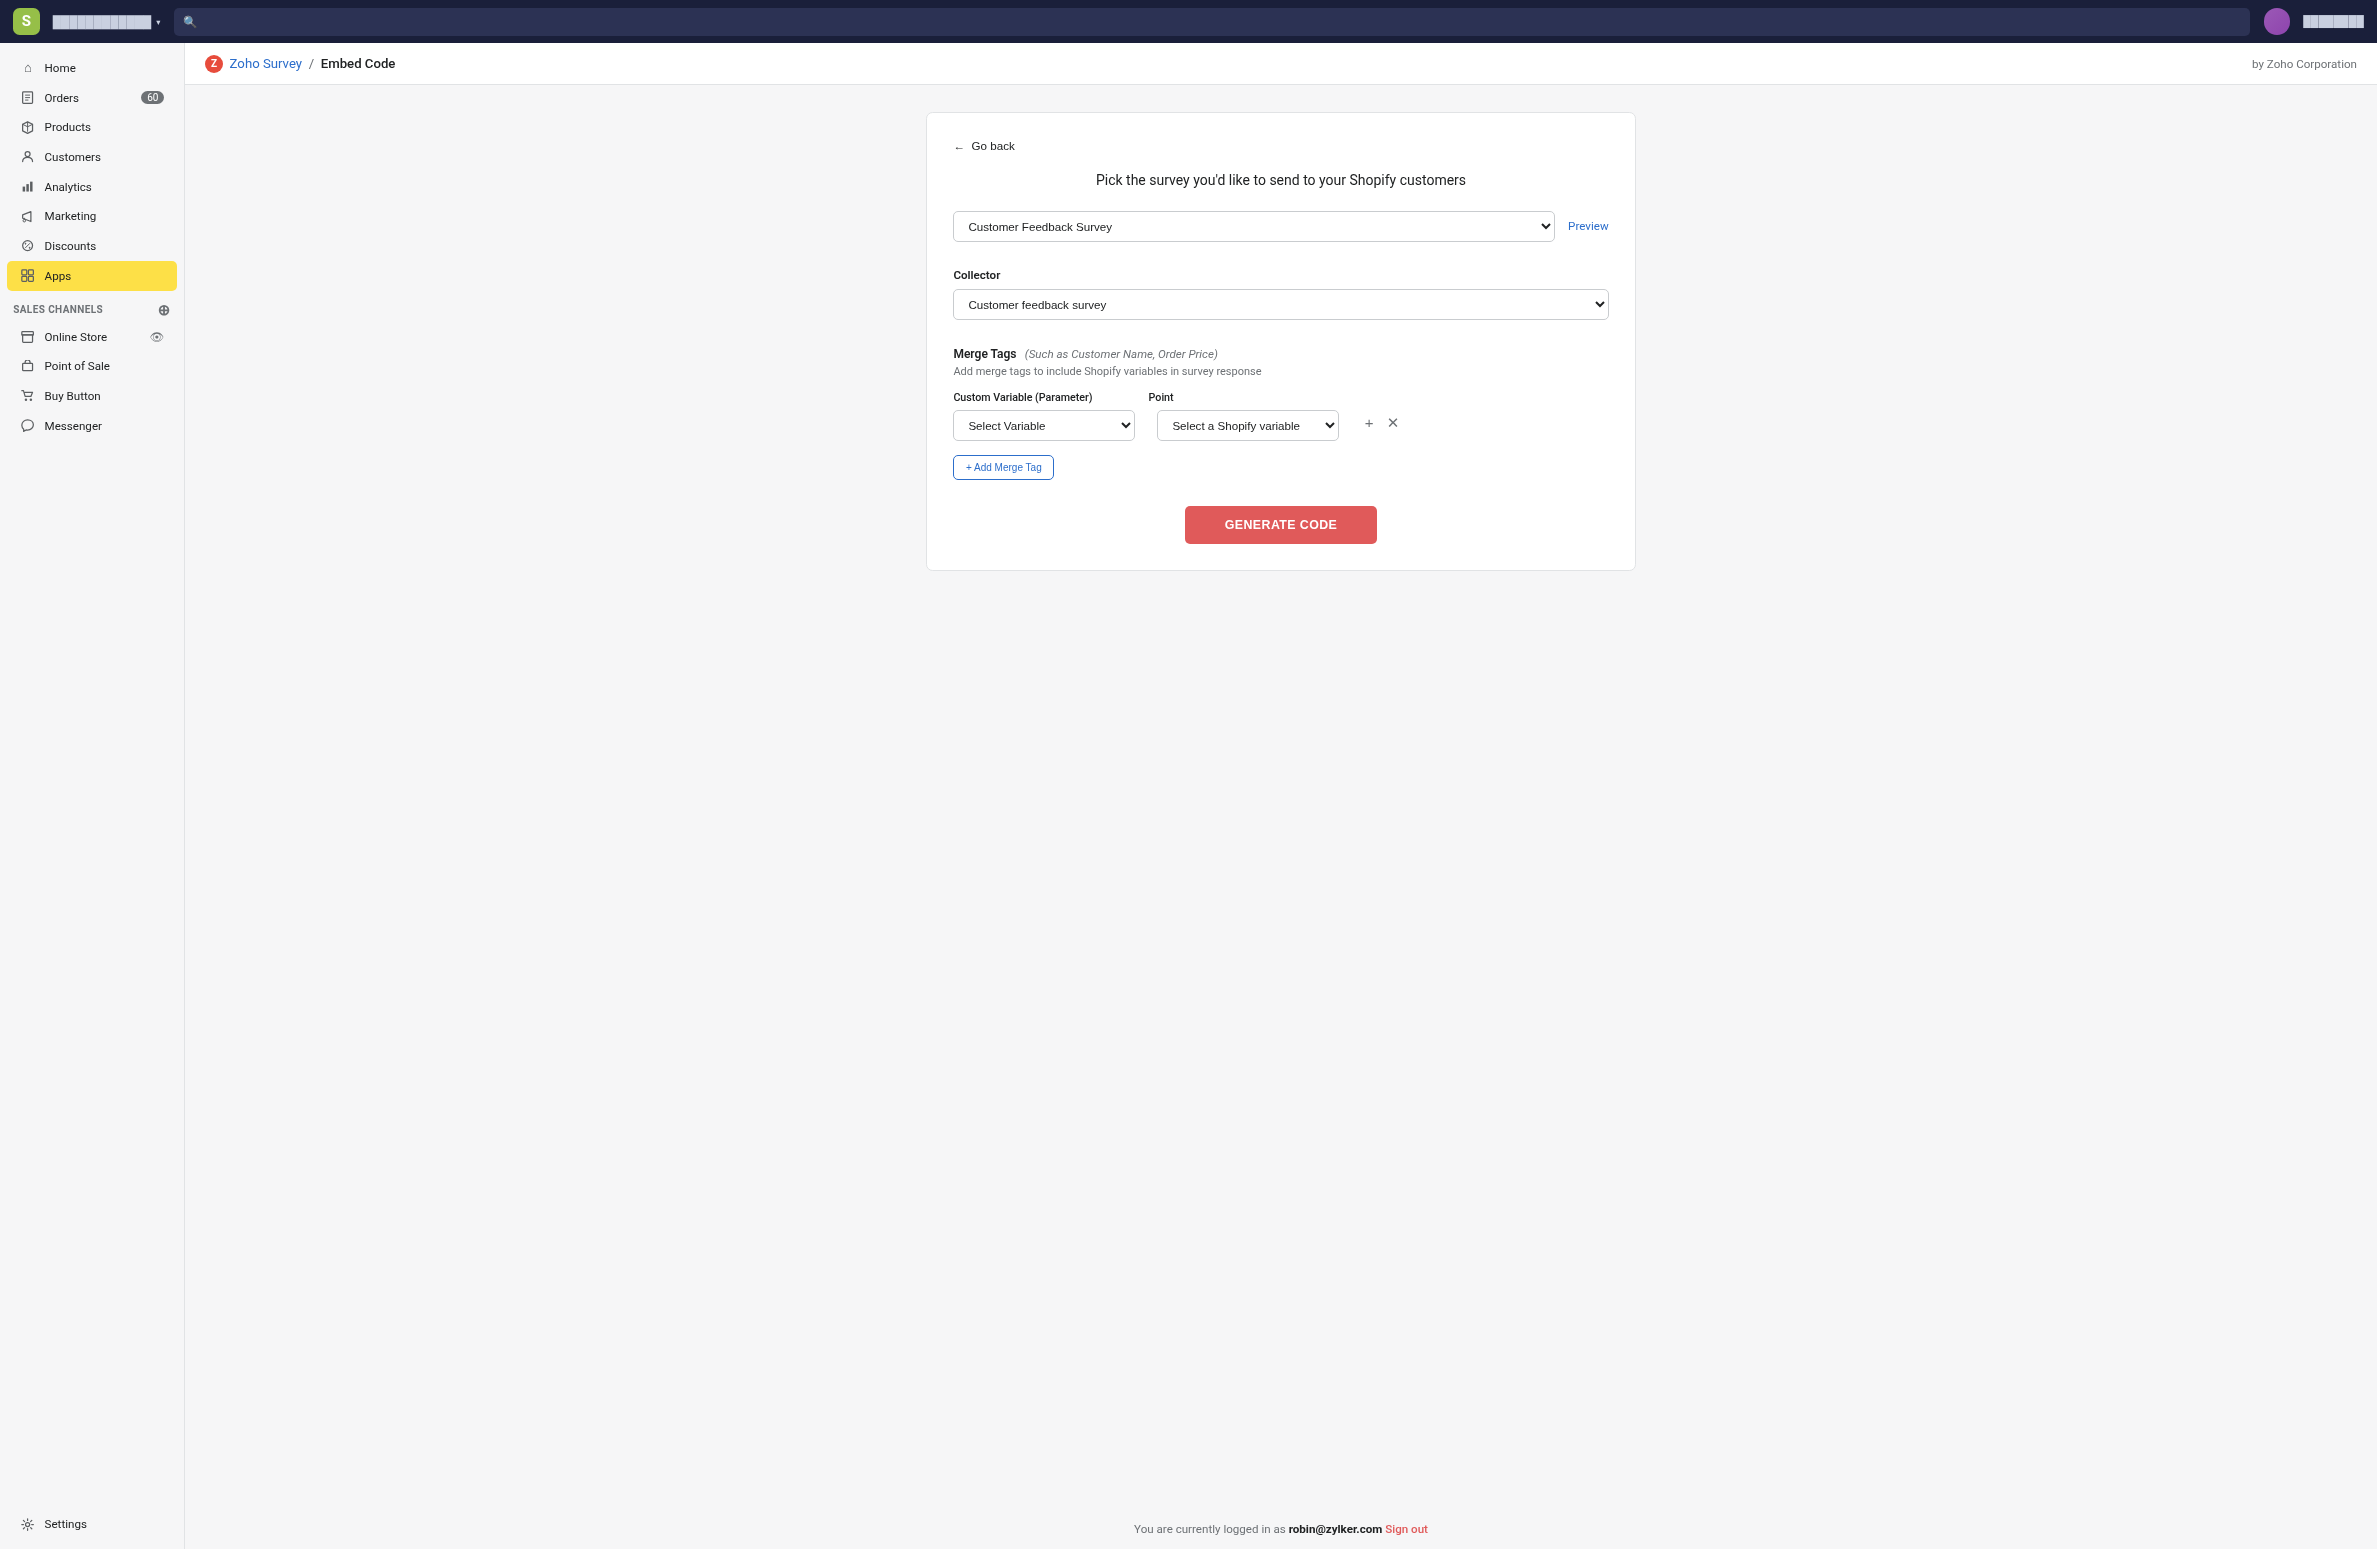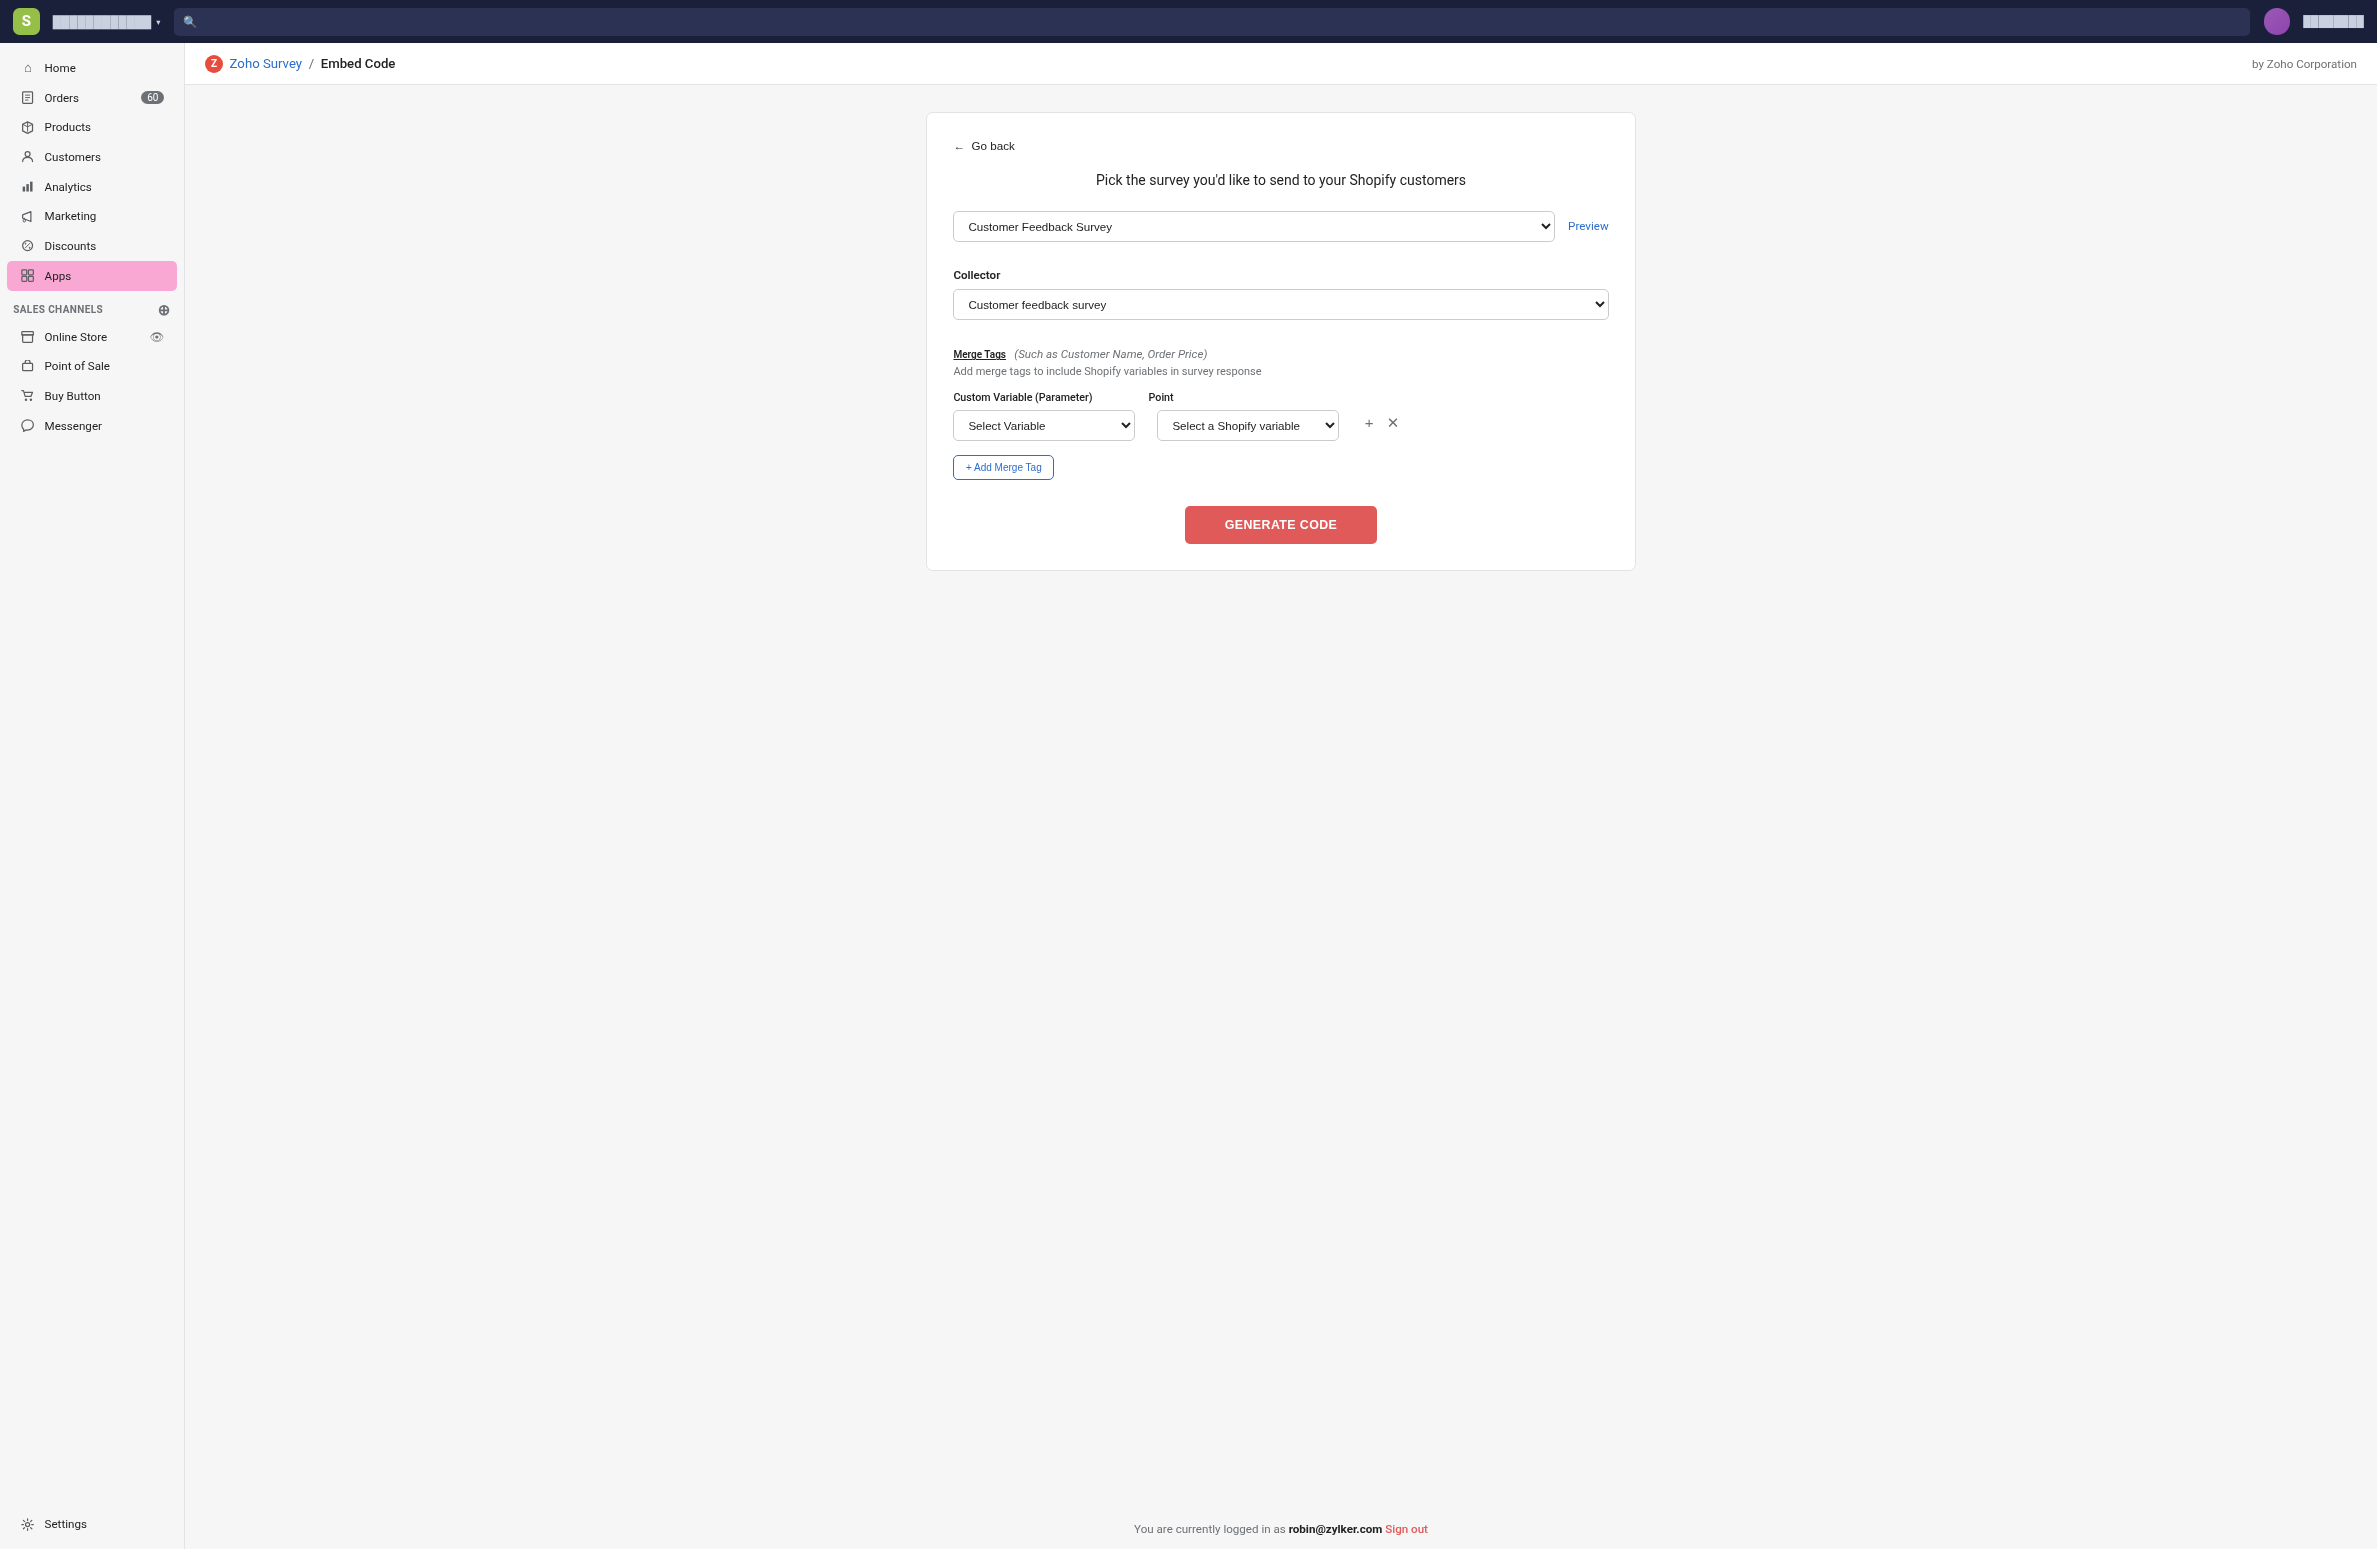--- a/index.html
+++ b/index.html
@@ -83,21 +83,21 @@
     }
     .nav-item .nav-icon { width: 16.5px; height: 16.5px; display: flex; align-items: center; justify-content: center; color: #5c5f62; font-size: 13.2px; }
     .nav-badge {
       margin-left: auto;
       background: #6d7175;
       color: white;
       border-radius: 8.3px;
       padding: 0.8px 5.8px;
       font-size: 10px;
     }
-    .nav-item.active { background: #f9a8d4; }
+    .nav-item.active { background: #fde047; }
 
     .sidebar-section-label {
       padding: 10px 13.2px 3.3px;
       font-size: 10px;
       font-weight: 700;
       color: #6d7175;
       text-transform: uppercase;
       letter-spacing: 0.4px;
       display: flex;
       align-items: center;
@@ -237,25 +237,24 @@
       background: white;
       appearance: auto;
       cursor: pointer;
       margin-bottom: 26.4px;
     }
 
     .merge-tags-section {
       margin-bottom: 20px;
     }
     .merge-tags-title {
-      font-size: 10px;
+      font-size: 12px;
       font-weight: 600;
       color: #202223;
       display: inline;
-      text-decoration: underline;
     }
     .merge-tags-subtitle {
       font-size: 11.6px;
       color: #6d7175;
       font-style: italic;
       display: inline;
       margin-left: 5px;
     }
     .merge-tags-desc {
       font-size: 11px;

